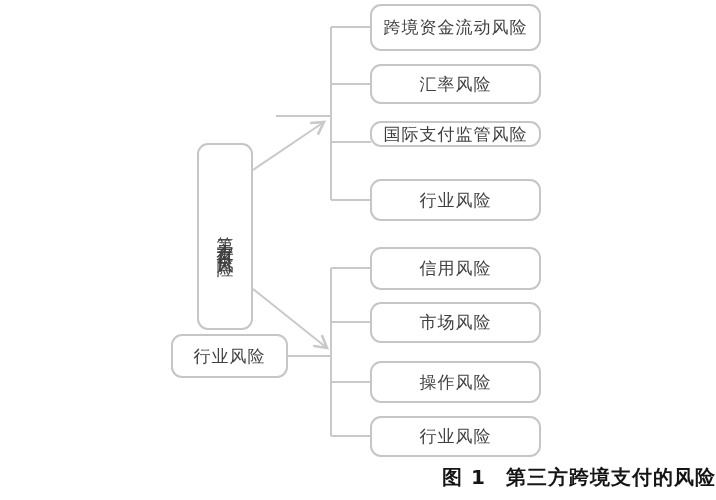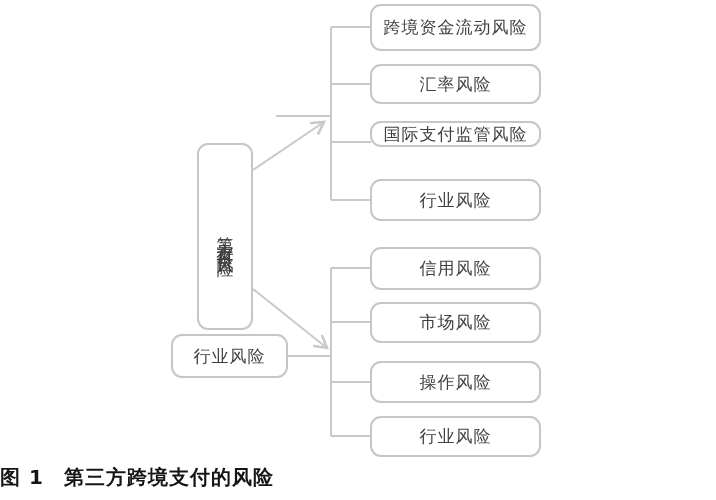--- a/index.html
+++ b/index.html
@@ -39,21 +39,21 @@
     text-orientation: upright;
     font-size: 17px;
     letter-spacing: 3px;
     line-height: 1;
   }
   .caption {
     position: absolute;
     left: 0;
     top: 464px;
     width: 716px;
-    text-align: left;
+    text-align: right;
     font-family: "DejaVu Sans", "Liberation Sans", sans-serif;
     font-weight: bold;
     font-size: 20px;
     color: var(--caption, #151515);
     letter-spacing: 1px;
   }
   .caption .caption-label {
     margin-right: 20px;
   }
 </style>

